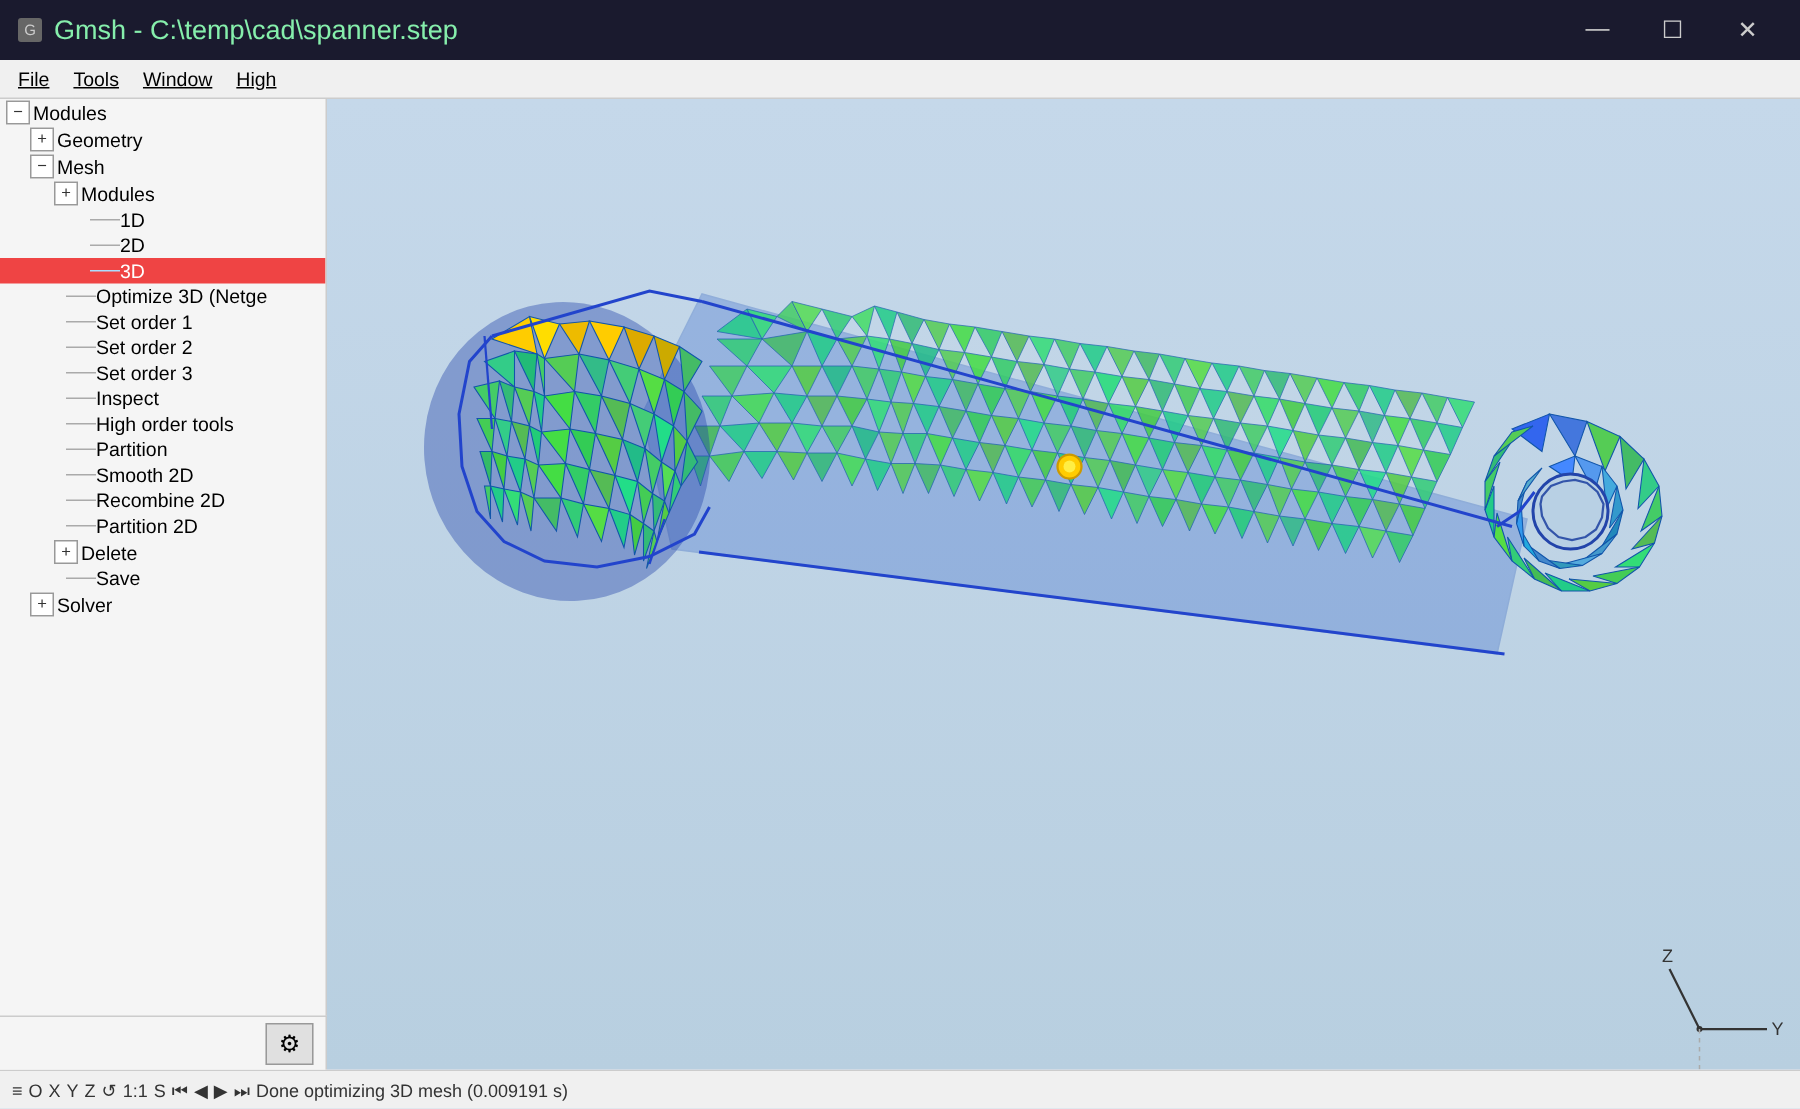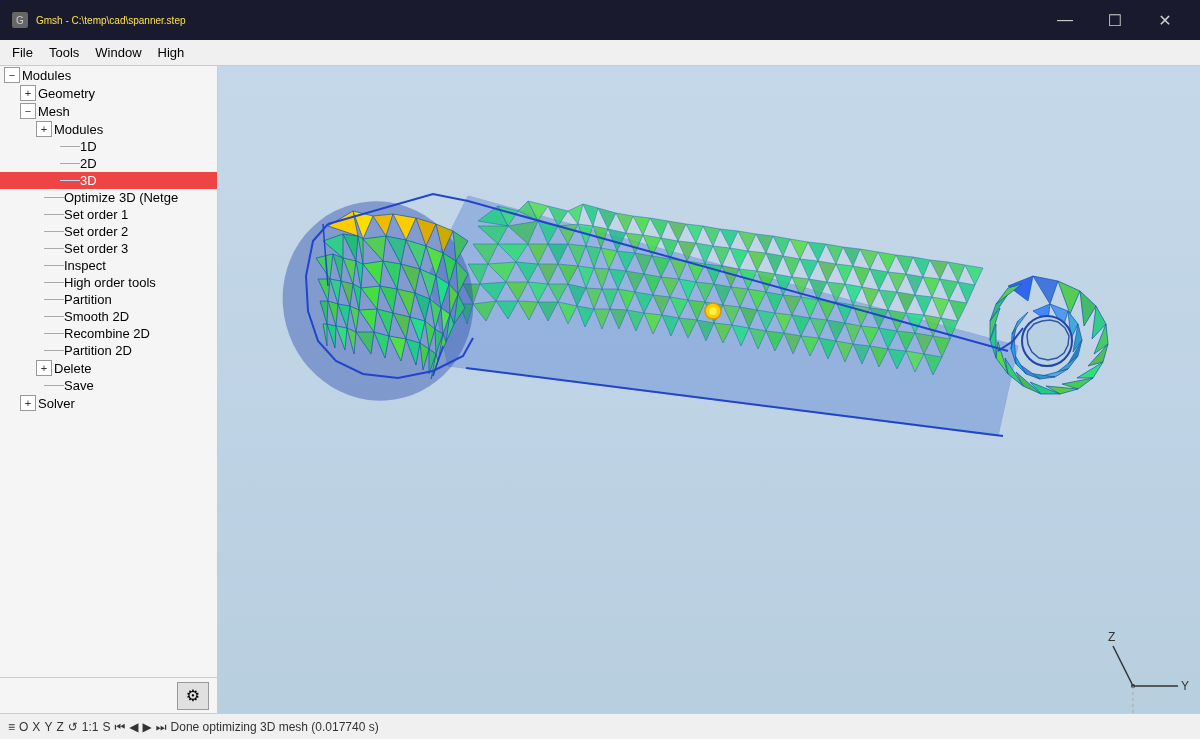--- a/index.html
+++ b/index.html
@@ -10,21 +10,21 @@
       height: 40px;
       background: #1a1a2e;
       display: flex;
       align-items: center;
       justify-content: space-between;
       padding: 0 12px;
       color: white;
     }
     .titlebar-left { display: flex; align-items: center; gap: 8px; }
     .titlebar-icon { width: 16px; height: 16px; background: #666; border-radius: 2px; display: flex; align-items: center; justify-content: center; font-size: 10px; color: #ccc; }
-    .titlebar-title { font-size: 10px; color: #fde047; }
+    .titlebar-title { font-size: 18px; color: #86efac; }
     .titlebar-controls { display: flex; gap: 4px; }
     .titlebar-btn {
       width: 46px; height: 32px;
       display: flex; align-items: center; justify-content: center;
       cursor: pointer; color: #ccc; font-size: 16px;
       background: transparent;
       border: none;
     }
 
     
@@ -34,20 +34,21 @@
       border-bottom: 1px solid #ccc;
       display: flex;
       align-items: center;
       padding: 0 4px;
     }
     .menu-item {
       padding: 2px 8px;
       cursor: pointer;
       font-size: 13px;
       color: #000;
+      text-decoration: underline;
     }
 
     
     .main-layout {
       display: flex;
       height: calc(739px - 40px - 26px - 26px);
     }
 
     
     .sidebar {
@@ -648,14 +649,14 @@
   <span>X</span>
   <span>Y</span>
   <span>Z</span>
   <span>↺</span>
   <span>1:1</span>
   <span>S</span>
   <span>⏮</span>
   <span>◀</span>
   <span>▶</span>
   <span>⏭</span>
-  <span>Done optimizing 3D mesh (0.017740 s)</span>
+  <span>Done optimizing 3D mesh (0.009191 s)</span>
 </div>
 
 </body></html>

